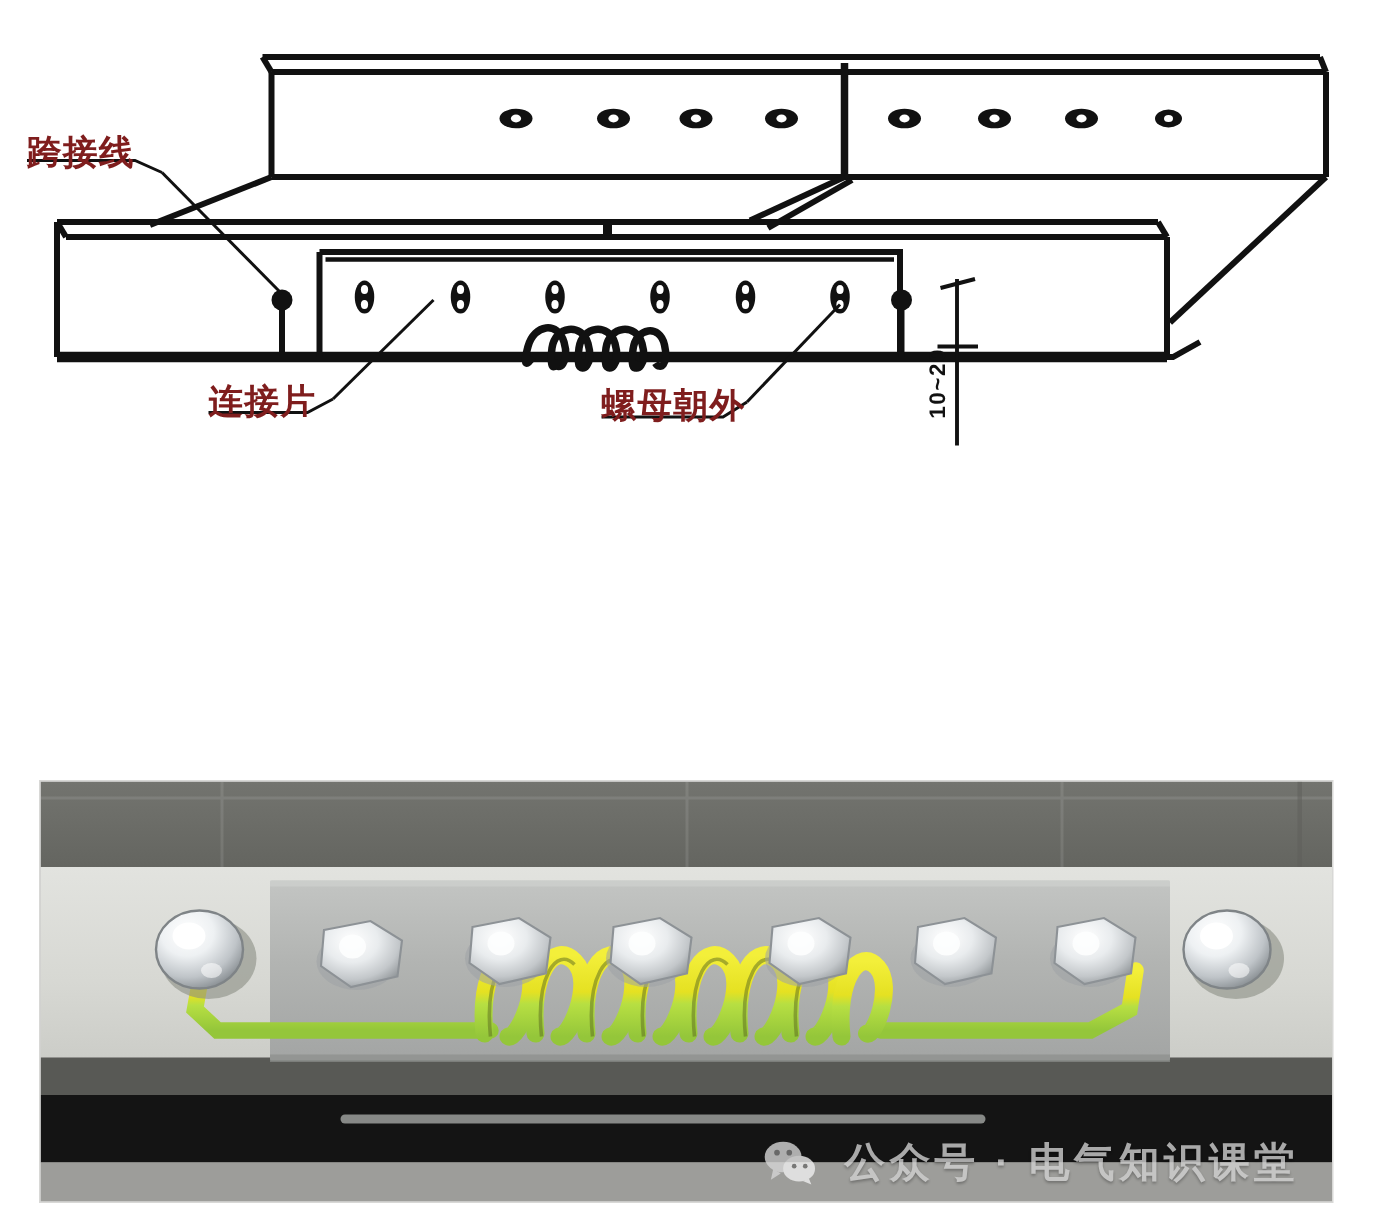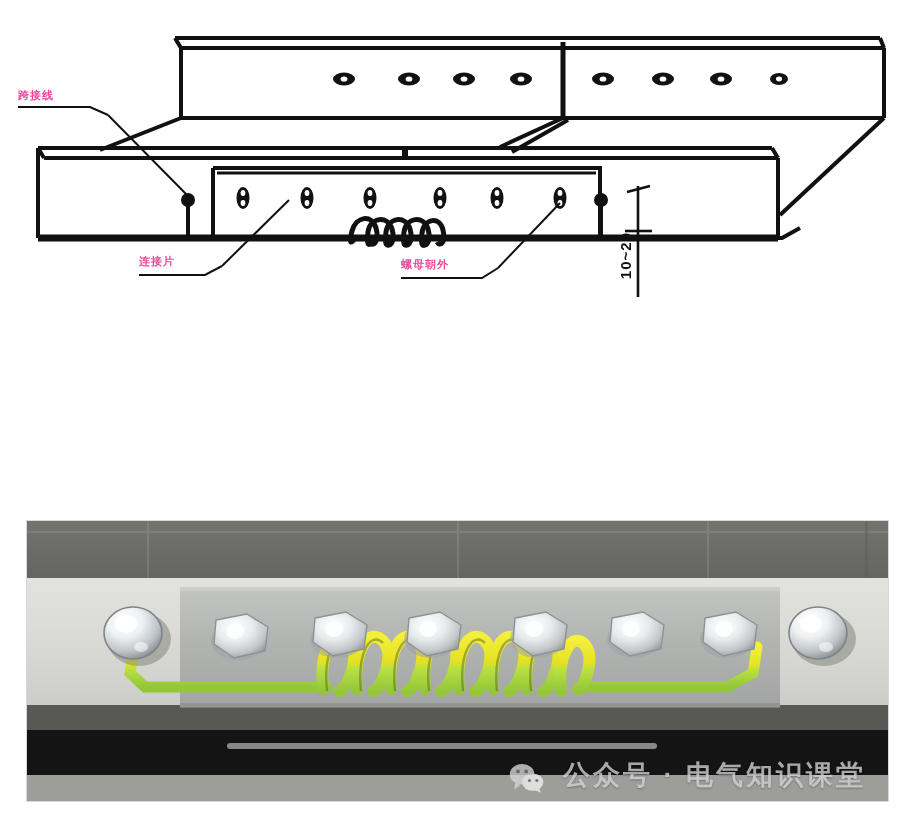--- a/index.html
+++ b/index.html
@@ -6,38 +6,38 @@
   html,body{margin:0;padding:0;background:#ffffff;}
   body{width:920px;height:818px;position:relative;overflow:hidden;
        font-family:"Liberation Sans","DejaVu Sans",sans-serif;color:#111;}
 
   #page{position:absolute;left:0;top:0;width:920px;height:818px;background:#fff;}
 
   
   #diagram{position:absolute;left:0;top:0;width:920px;height:500px;}
   #diagram svg{display:block;}
 
-  .dlabel{position:absolute;font-size:11px;font-weight:700;letter-spacing:1px;
-          color:#ec4899;white-space:nowrap;line-height:1;}
+  .dlabel{position:absolute;font-size:23px;font-weight:700;letter-spacing:1px;
+          color:#7f1d1d;white-space:nowrap;line-height:1;}
   #label-kuajiexian{left:18px;top:90px;}
   #label-lianjiepian{left:139px;top:256px;text-align:center;}
   #label-luomu{left:401px;top:259px;}
 
   .dim-text{position:absolute;left:617px;top:232px;font-size:15px;font-weight:700;
             writing-mode:vertical-rl;text-orientation:mixed;
             transform:rotate(180deg);transform-origin:center;
             letter-spacing:1px;color:#111;white-space:nowrap;}
 
   
   #photo{position:absolute;left:27px;top:521px;width:861px;height:280px;
          overflow:hidden;background:#c9c9c7;
          box-shadow:0 0 0 1px #d8d8d6;}
   #photo svg{display:block;}
 
-  .wm{position:absolute;bottom:8px;right:22px;display:flex;align-items:flex-end;
+  .wm{position:absolute;bottom:8px;right:22px;display:flex;align-items:center;
       gap:18px;color:#cfcfcf;opacity:.80;pointer-events:none;}
   .wm-text{font-size:27px;font-weight:700;letter-spacing:3px;
            text-shadow:0 1px 2px rgba(0,0,0,.35);white-space:nowrap;}
   .wm-icon{width:36px;height:30px;flex:0 0 auto;}
 </style>
 </head>
 <body>
 
 <div id="page">
 

